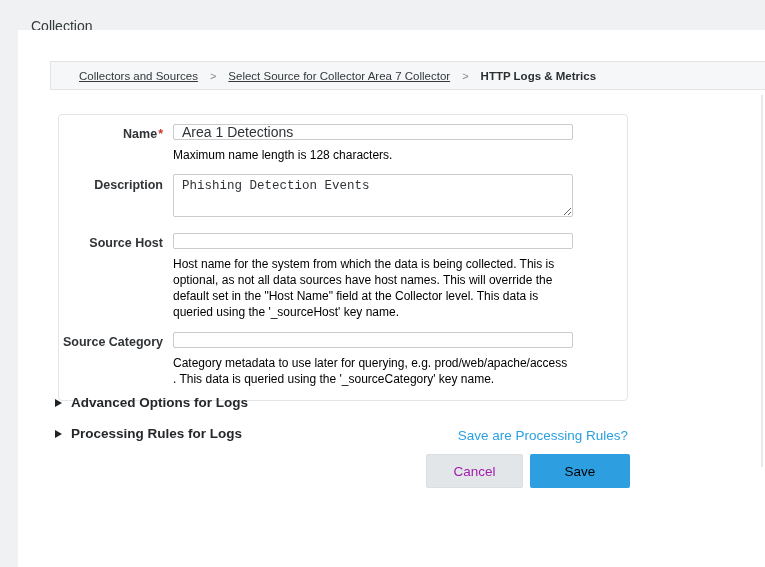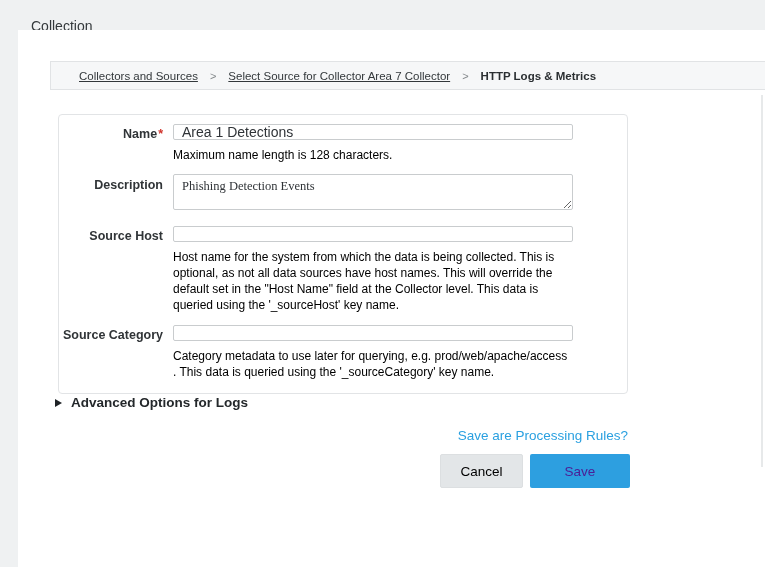--- a/index.html
+++ b/index.html
@@ -70,24 +70,24 @@
   .req { color: #d0342c; margin-left: 1px; }
   .fcontrol { width: 400px; }
   .text-input {
     width: 100%; height: 16px;
     border: 1px solid #c9ccce; border-radius: 2px;
     padding: 2px 8px; font-size: 14px; color: #2f3337;
     font-family: "Liberation Sans", sans-serif;
     outline: none; background: #fff;
   }
   .text-area {
-    width: 100%; height: 36px;
+    width: 100%; height: 43px;
     border: 1px solid #c9ccce; border-radius: 2px;
     padding: 4px 8px 2px 8px; font-size: 12.5px; color: #2f3337;
-    font-family: Liberation Serif, serif;
+    font-family: Liberation Mono, monospace;
     outline: none; resize: vertical; overflow: hidden; background: #fff;
   }
   .help {
     font-size: 12px; color: #000000; line-height: 16px; margin-top: 6px;
   }
 
   
   .section {
     position: absolute; left: 37px;
     display: flex; align-items: center; cursor: pointer;
@@ -114,25 +114,25 @@
   .btn-row {
     position: absolute; top: 424px; right: 135px;
     display: flex; gap: 7px;
   }
   .btn {
     height: 34px; border: none; border-radius: 2px;
     font-size: 13.5px; font-family: "Liberation Sans", sans-serif;
     cursor: pointer; padding: 0;
   }
   .btn-cancel {
-    width: 83px; background: #e3e6e8; color: #000000;
+    width: 97px; background: #e3e6e8; color: #a21caf;
     border: 1px solid #dcdfe1;
   }
   .btn-save {
-    width: 100px; background: #2d9fe0; color: #4c1d95;
+    width: 100px; background: #2d9fe0; color: #000000;
   }
 </style>
 </head>
 <body>
 
 <div class="tabbar">
   <div class="tab active">Collection</div>
 </div>
 
 <div class="content">
@@ -182,20 +182,24 @@
       </div>
     </div>
 
   </div>
 
   <div class="section s1">
     <span class="tri"></span>
     <span class="section-label">Advanced Options for Logs</span>
   </div>
 
+  <div class="section s2">
+    <span class="tri"></span>
+    <span class="section-label">Processing Rules for Logs</span>
+  </div>
 
   <a class="rules-link">Save are Processing Rules?</a>
 
   <div class="btn-row">
     <button class="btn btn-cancel">Cancel</button>
     <button class="btn btn-save">Save</button>
   </div>
 
 </div>
 

